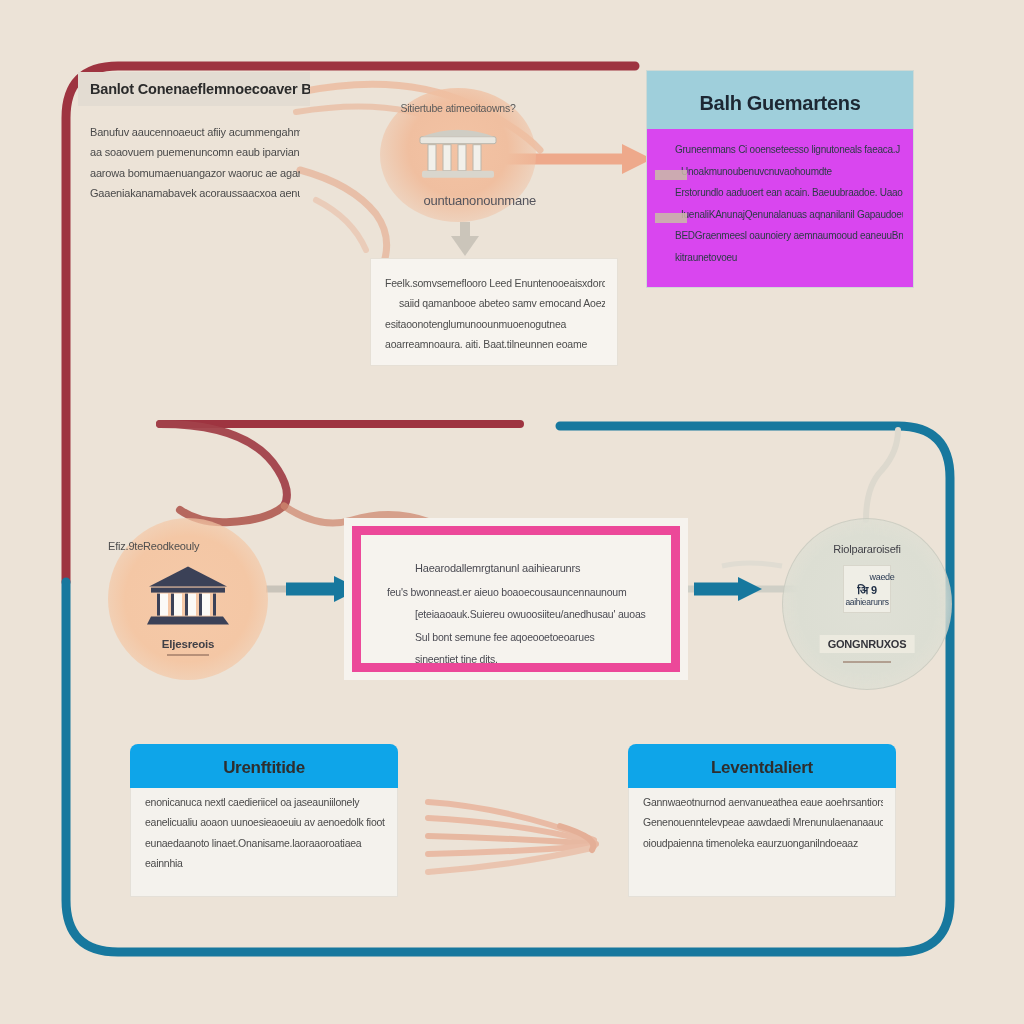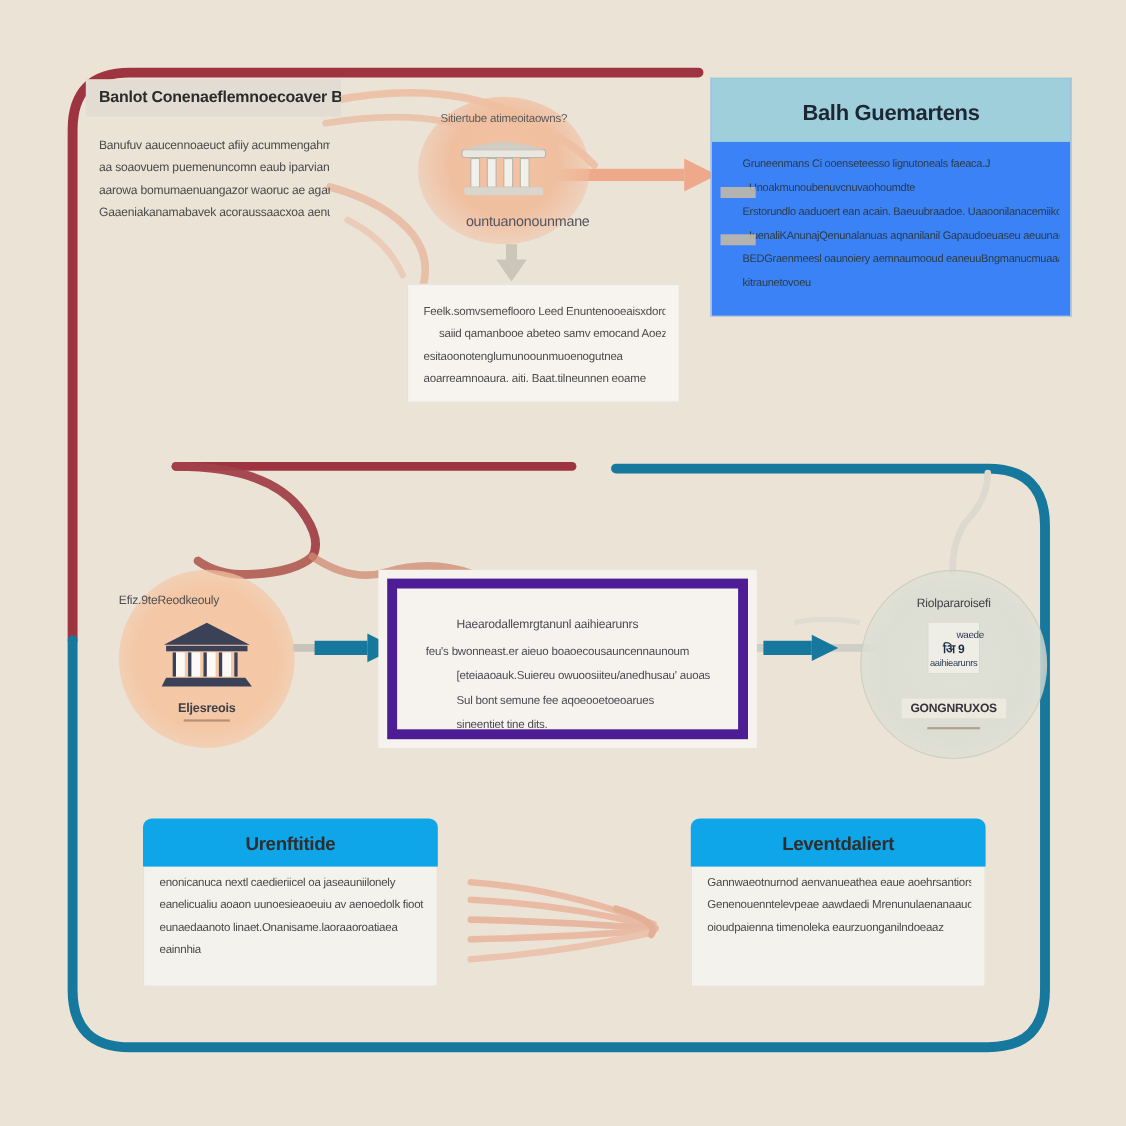--- a/index.html
+++ b/index.html
@@ -30,22 +30,22 @@
   }
   #panel-overview .p-body{
     padding:16px 10px 0 12px;
     font-size:11px;line-height:1.85;color:#4a4a4a;
     letter-spacing:-.2px;
   }
   #panel-overview .p-body div{white-space:nowrap;overflow:hidden;}
 
   
   #panel-guarantees{
-    left:646px;top:70px;width:328px;height:218px;
-    background:#3b82f6;
+    left:646px;top:70px;width:268px;height:218px;
+    background:#d946ef;
     border:1px solid #cfd9d4;
   }
   #panel-guarantees .g-head{
     height:58px;line-height:64px;text-align:center;
     font-size:20px;font-weight:bold;color:#1d2733;
     background:#9fcfdb;
     letter-spacing:-.3px;
   }
   #panel-guarantees .g-list{padding:10px 10px 0 8px;}
   #panel-guarantees .g-row{
@@ -109,21 +109,21 @@
   }
 
   
   #box-center{
     left:344px;top:518px;width:344px;height:162px;
     background:#f6f3ee;
     padding:8px;
   }
   #box-center .inner{
     width:100%;height:100%;box-sizing:border-box;
-    border:9px solid #4c1d95;
+    border:9px solid #ec4899;
     background:#f6f3ee;
     padding:22px 16px 0 26px;
     position:relative;
     overflow:hidden;
   }
   #box-center .line{
     font-size:10.5px;line-height:2.15;color:#4a4a52;
     white-space:nowrap;overflow:hidden;letter-spacing:-.2px;
     position:relative;z-index:3;
   }

